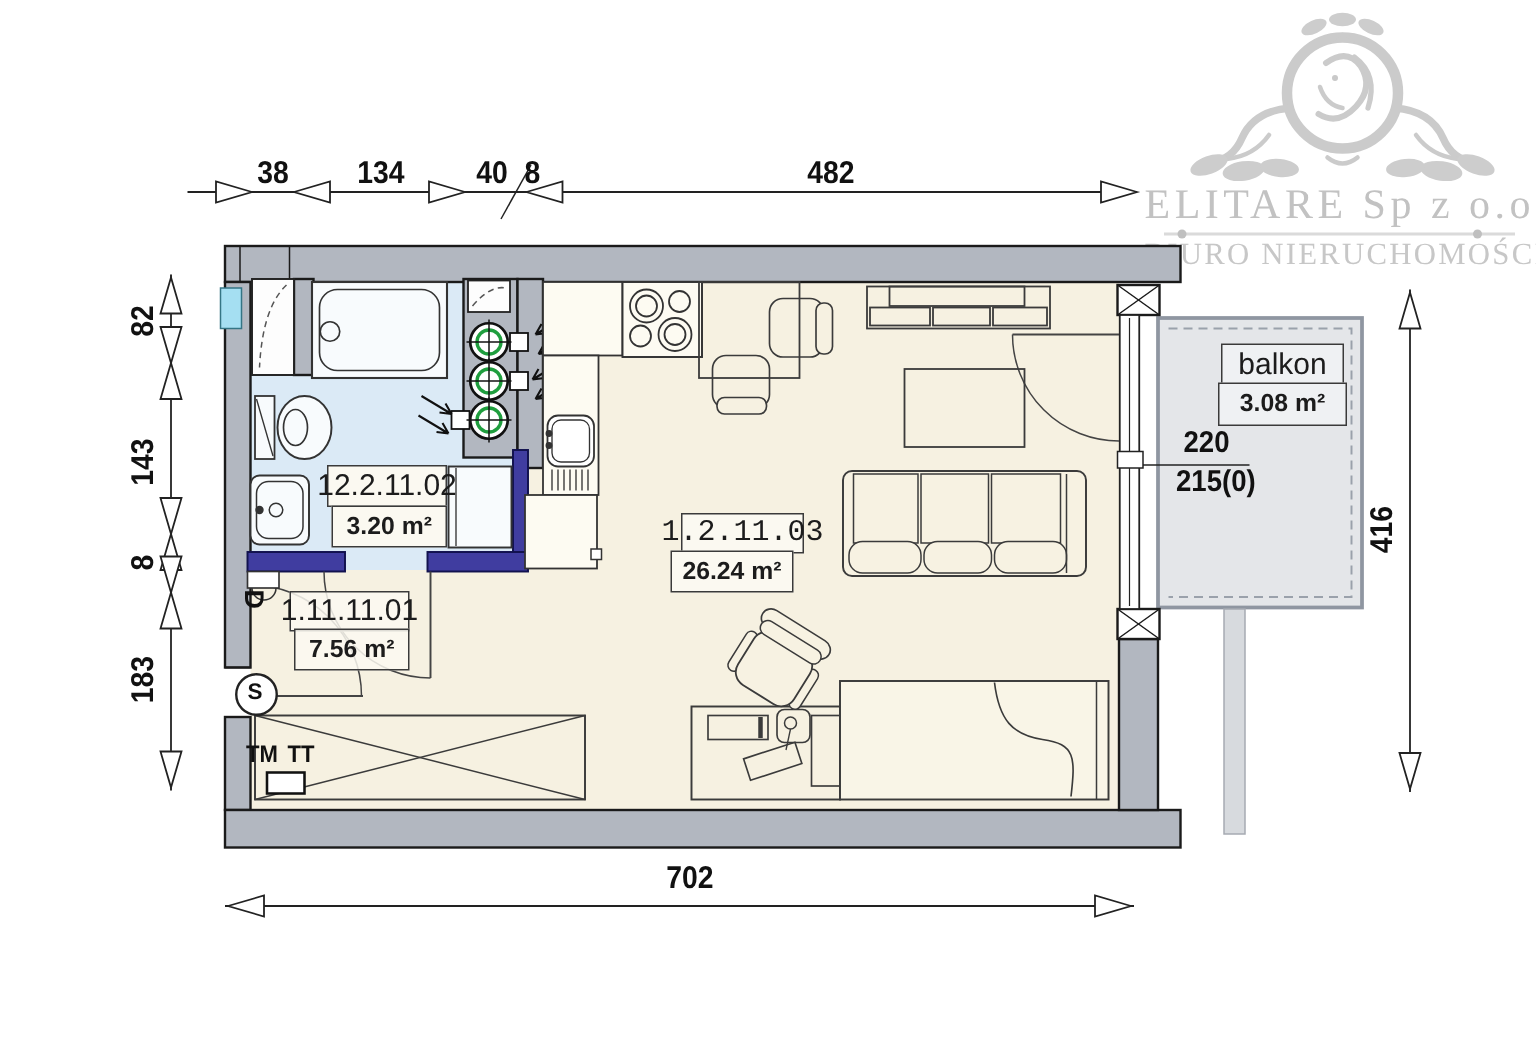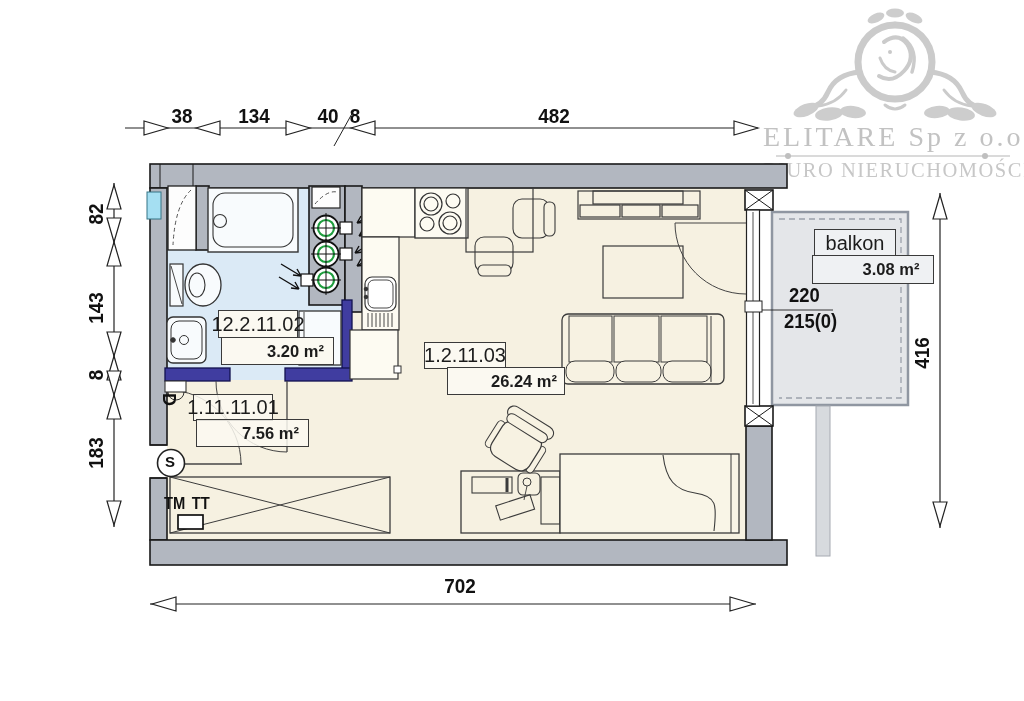--- a/index.html
+++ b/index.html
@@ -11,21 +11,21 @@
   .logo-text{position:absolute;color:#c2c2c2;font-family:"Liberation Serif",serif;
              text-align:center;white-space:nowrap;}
   #logo-company{left:763px;top:121px;width:260px;font-size:28px;letter-spacing:3px;}
   #logo-tagline{left:763px;top:159px;width:252px;font-size:20.5px;letter-spacing:1.5px;color:#c7c7c7;}
   .dim{position:absolute;font-weight:bold;font-size:21px;color:#111;text-align:center;
        transform:scaleX(0.9);white-space:nowrap;}
   .dim.rot{transform:rotate(-90deg) scaleX(0.9);}
   .lblbox{position:absolute;background:#fbf9f1;border:1.2px solid #3a3a3a;
           display:flex;align-items:center;justify-content:center;font-size:20px;color:#1c1c1c;
           white-space:nowrap;}
-  .lblbox.area{font-weight:bold;font-size:16.5px;padding-left:36px;}
+  .lblbox.area{font-weight:bold;font-size:16.5px;}
   .mark{position:absolute;font-weight:bold;color:#111;white-space:nowrap;}
   #mark-tmtt{left:164px;top:495px;font-size:16px;transform:scaleX(0.92);transform-origin:left;}
   #mark-tmtt .t2{margin-left:7px;}
   #mark-d{left:162px;top:389px;font-size:18px;transform:rotate(90deg);}
   #mark-s{left:165px;top:453px;font-size:15px;}
   #mark-220{left:789px;top:284px;font-size:20px;transform:scaleX(0.92);transform-origin:left;}
   #mark-215{left:784px;top:310px;font-size:20px;transform:scaleX(0.92);transform-origin:left;}
 </style>
 </head>
 <body>
@@ -346,21 +346,21 @@
 
     <div class="dim" style="left:430px;top:574px;width:60px;">702</div>
     <div class="dim rot" style="left:896px;top:341px;width:52px;">416</div>
 
     <div class="lblbox" style="left:218px;top:310px;width:78px;height:26px;">12.2.11.02</div>
     <div class="lblbox area" style="left:221px;top:337px;width:75px;height:26px;">3.20 m²</div>
 
     <div class="lblbox" style="left:193px;top:394px;width:78px;height:25px;background:rgba(251,249,241,0.85);">1.11.11.01</div>
     <div class="lblbox area" style="left:196px;top:419px;width:75px;height:26px;background:rgba(251,249,241,0.85);">7.56 m²</div>
 
-    <div class="lblbox" style="left:424px;top:342px;width:80px;height:25px;">1.2.11.03</div>
+    <div class="lblbox" style="left:454px;top:342px;width:80px;height:25px;font-family:Liberation Mono, monospace;">1.2.11.03</div>
     <div class="lblbox area" style="left:447px;top:367px;width:80px;height:26px;">26.24 m²</div>
 
     <div class="lblbox" style="left:814px;top:229px;width:80px;height:26px;background:#eff1f3;">balkon</div>
     <div class="lblbox area" style="left:812px;top:255px;width:84px;height:27px;background:#eff1f3;">3.08 m²</div>
 
     <div class="mark" id="mark-220">220</div>
     <div class="mark" id="mark-215">215(0)</div>
 
     <div class="mark" id="mark-tmtt"><span>TM</span><span class="t2">TT</span></div>
     <div class="mark" id="mark-d">D</div>

